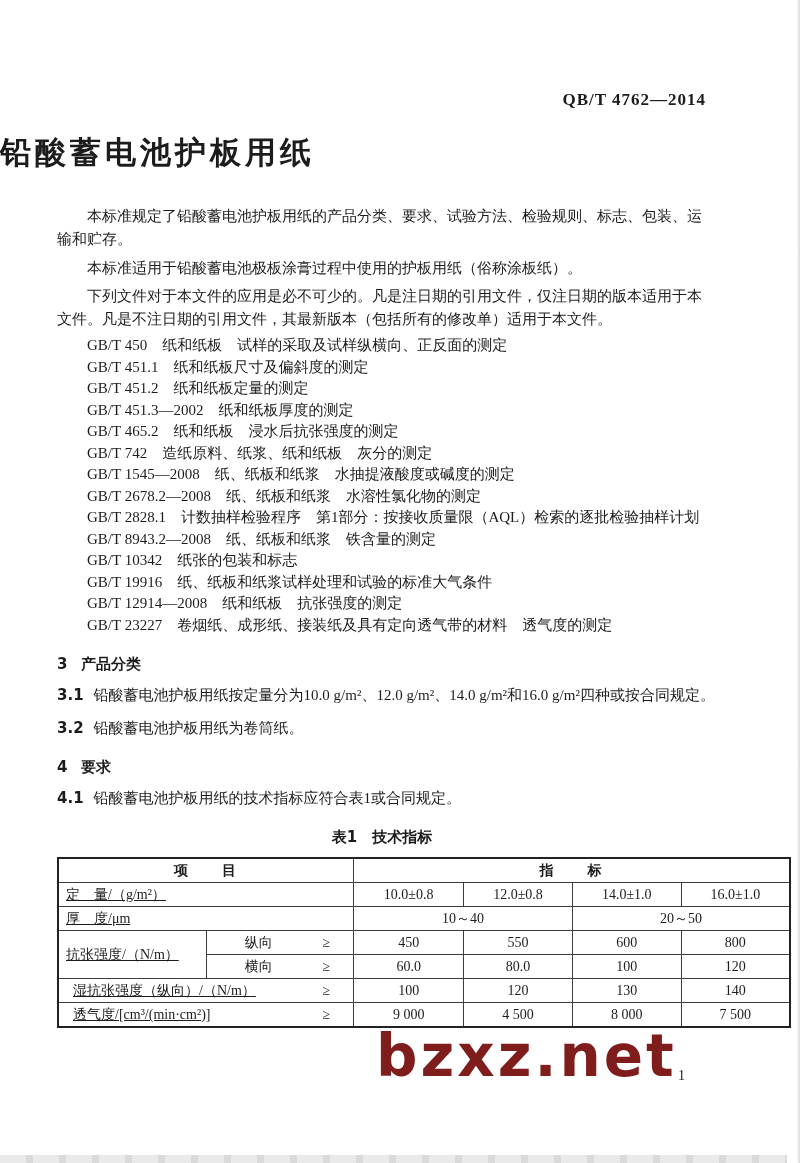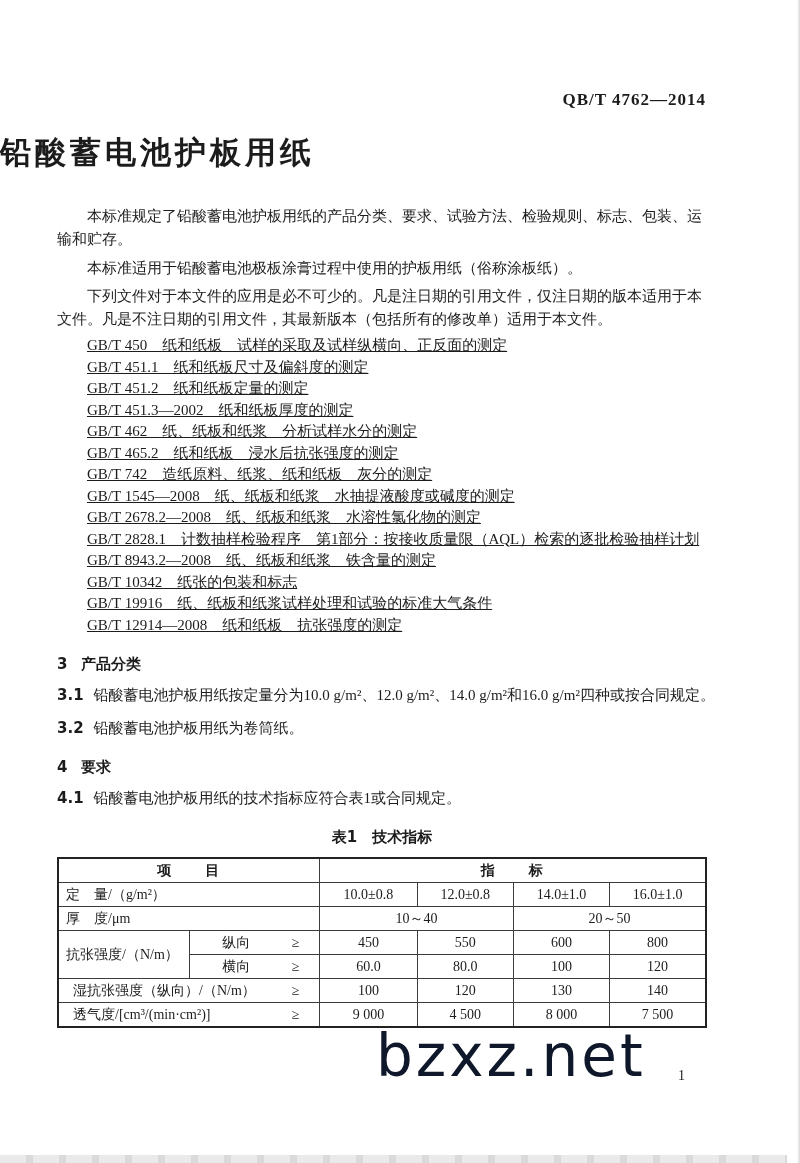--- a/index.html
+++ b/index.html
@@ -8,24 +8,24 @@
     width:800px;height:1163px;
     background:#ffffff;
     overflow:hidden;
     font-family:"Liberation Serif","DejaVu Serif",serif;
     color:#1c1c1c;
   }
   .watermark{
     position:absolute;
     left:376px;top:1022px;
     font-family:"DejaVu Sans","Liberation Sans",sans-serif;
-    font-weight:normal;
+    font-weight:bold;
     font-size:58px;
     letter-spacing:3px;
-    color:#0f172a;
+    color:#7f1d1d;
     z-index:0;
     user-select:none;
   }
   .content{position:relative;z-index:1;}
   .doc-number{
     position:absolute;top:90px;right:94px;
     font-family:"Liberation Serif","DejaVu Serif",serif;
     font-weight:bold;
     font-size:17px;
     letter-spacing:1px;
@@ -48,21 +48,21 @@
     font-weight:bold;
     font-size:15px;
     line-height:22px;
   }
   .h .h-num{display:inline-block;min-width:24px;}
   .para{margin:0;text-indent:2em;}
   .p-scope1{margin-top:13px;}
   .p-scope2{margin-top:6px;}
   .h-refs{margin-top:14px;}
   .p-refsintro{margin-top:5px;}
-  .ref-list{margin-top:4px;text-decoration:underline;}
+  .ref-list{margin-top:4px;}
   .ref{
     padding-left:2em;
     line-height:21.5px;
     white-space:nowrap;
   }
   .h-class{margin-top:17px;}
   .clause{
     margin:0;
     margin-top:8px;
     line-height:25px;
@@ -78,35 +78,35 @@
     margin-top:15px;
     text-align:center;
     font-family:"DejaVu Sans","Liberation Sans",sans-serif;
     font-weight:bold;
     font-size:15px;
   }
   table.tech{
     margin-top:8px;
     border-collapse:collapse;
     table-layout:fixed;
-    width:650px;
+    width:734px;
     border:2px solid #222;
   }
   table.tech td{
     border:1px solid #3c3c3c;
     height:22px;
     font-size:14px;
     text-align:center;
     vertical-align:middle;
     padding:0 3px;
     overflow:hidden;
     white-space:nowrap;
   }
   table.tech td.hd{letter-spacing:2px;font-weight:600;}
-  table.tech td.lbl{text-align:left;padding-left:7px;}
+  table.tech td.lbl{text-align:left;padding-left:7px;text-decoration:underline;}
   table.tech td.nr{border-right:0;padding-left:14px;}
   table.tech td.nl{border-left:0;}
   table.tech td.op{text-align:center;padding:0;}
   .page-number{
     position:absolute;left:678px;top:1068px;
     font-size:14px;
   }
   .bottom-strip{
     position:absolute;left:0;bottom:0;
     width:787px;height:8px;
@@ -136,30 +136,30 @@
       <p class="para p-scope1">本标准规定了铅酸蓄电池护板用纸的产品分类、要求、试验方法、检验规则、标志、包装、运输和贮存。</p>
       <p class="para p-scope2">本标准适用于铅酸蓄电池极板涂膏过程中使用的护板用纸（俗称涂板纸）。</p>
 
       <p class="para p-refsintro">下列文件对于本文件的应用是必不可少的。凡是注日期的引用文件，仅注日期的版本适用于本文件。凡是不注日期的引用文件，其最新版本（包括所有的修改单）适用于本文件。</p>
 
       <div class="ref-list">
         <div class="ref">GB/T 450　纸和纸板　试样的采取及试样纵横向、正反面的测定</div>
         <div class="ref">GB/T 451.1　纸和纸板尺寸及偏斜度的测定</div>
         <div class="ref">GB/T 451.2　纸和纸板定量的测定</div>
         <div class="ref">GB/T 451.3—2002　纸和纸板厚度的测定</div>
-        <div class="ref">GB/T 462　纸、纸板和纸浆　分析试样水分的测定</div>
         <div class="ref">GB/T 465.2　纸和纸板　浸水后抗张强度的测定</div>
         <div class="ref">GB/T 742　造纸原料、纸浆、纸和纸板　灰分的测定</div>
         <div class="ref">GB/T 1545—2008　纸、纸板和纸浆　水抽提液酸度或碱度的测定</div>
         <div class="ref">GB/T 2678.2—2008　纸、纸板和纸浆　水溶性氯化物的测定</div>
         <div class="ref">GB/T 2828.1　计数抽样检验程序　第1部分：按接收质量限（AQL）检索的逐批检验抽样计划</div>
         <div class="ref">GB/T 8943.2—2008　纸、纸板和纸浆　铁含量的测定</div>
         <div class="ref">GB/T 10342　纸张的包装和标志</div>
         <div class="ref">GB/T 19916　纸、纸板和纸浆试样处理和试验的标准大气条件</div>
         <div class="ref">GB/T 12914—2008　纸和纸板　抗张强度的测定</div>
+        <div class="ref">GB/T 23227　卷烟纸、成形纸、接装纸及具有定向透气带的材料　透气度的测定</div>
       </div>
 
       <div class="h h-class">
         <span class="h-num">3</span><span>产品分类</span>
       </div>
       <p class="clause">
         <span class="c-num">3.1</span><span>铅酸蓄电池护板用纸按定量分为10.0 g/m²、12.0 g/m²、14.0 g/m²和16.0 g/m²四种或按合同规定。</span>
       </p>
       <p class="clause">
         <span class="c-num">3.2</span><span>铅酸蓄电池护板用纸为卷筒纸。</span>

